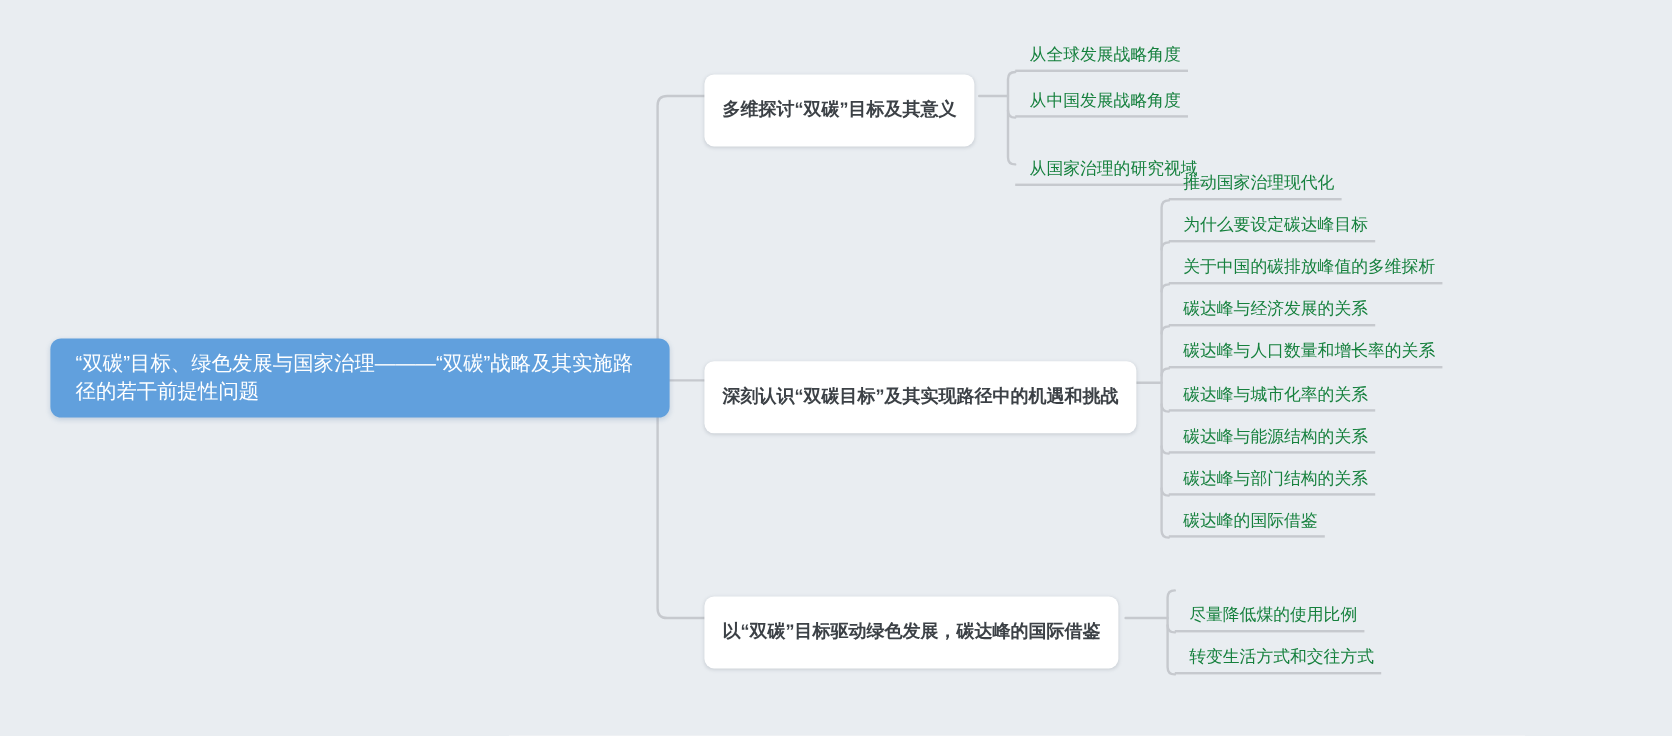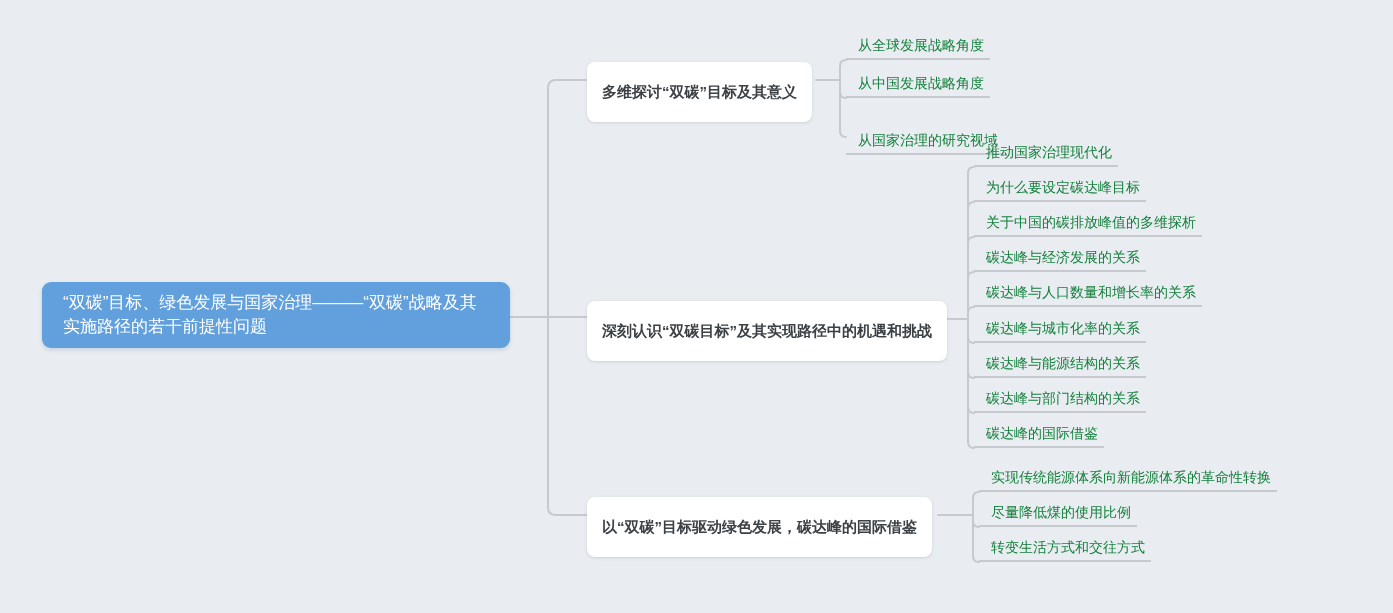--- a/index.html
+++ b/index.html
@@ -21,21 +21,21 @@
   }
   .connectors path {
     fill: none;
     stroke: #c6c9ce;
     stroke-width: 2;
     stroke-linecap: round;
   }
   .node { position: absolute; z-index: 1; white-space: nowrap; }
   .root-node {
     left: 42px; top: 282px;
-    width: 468px; height: 66px;
+    width: 516px; height: 66px;
     box-sizing: border-box;
     background: #61a0dd;
     color: #ffffff;
     border-radius: 9px;
     padding: 9px 18px 9px 21px;
     font-size: 17px;
     line-height: 24px;
     white-space: normal;
     box-shadow: 0 2px 4px rgba(70,110,160,0.22);
   }
@@ -104,17 +104,16 @@
   <div class="node leaf-node" style="left:974px; top:141px;">推动国家治理现代化</div>
   <div class="node leaf-node" style="left:974px; top:176px;">为什么要设定碳达峰目标</div>
   <div class="node leaf-node" style="left:974px; top:211px;">关于中国的碳排放峰值的多维探析</div>
   <div class="node leaf-node" style="left:974px; top:246px;">碳达峰与经济发展的关系</div>
   <div class="node leaf-node" style="left:974px; top:281px;">碳达峰与人口数量和增长率的关系</div>
   <div class="node leaf-node" style="left:974px; top:317px;">碳达峰与城市化率的关系</div>
   <div class="node leaf-node" style="left:974px; top:387px;">碳达峰与部门结构的关系</div>
   <div class="node leaf-node" style="left:974px; top:352px;">碳达峰与能源结构的关系</div>
   <div class="node leaf-node" style="left:974px; top:422px;">碳达峰的国际借鉴</div>
 
-  <div class="node leaf-node" style="left:979px; top:466px;">实现传统能源体系向新能源体系的革命性转换</div>
   <div class="node leaf-node" style="left:979px; top:501px;">尽量降低煤的使用比例</div>
   <div class="node leaf-node" style="left:979px; top:536px;">转变生活方式和交往方式</div>
 
 </div>
 
 </body></html>

